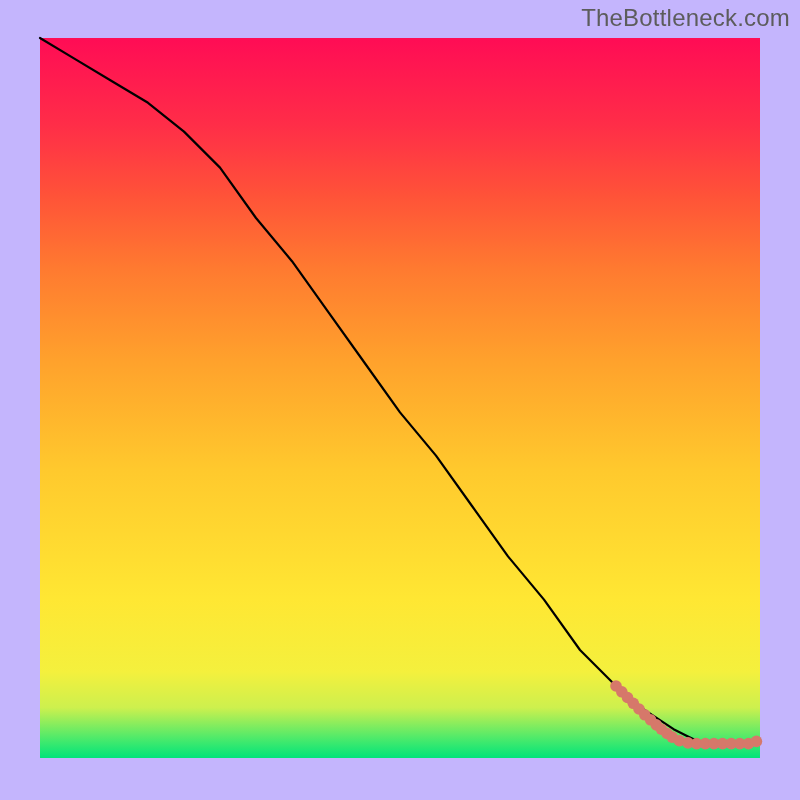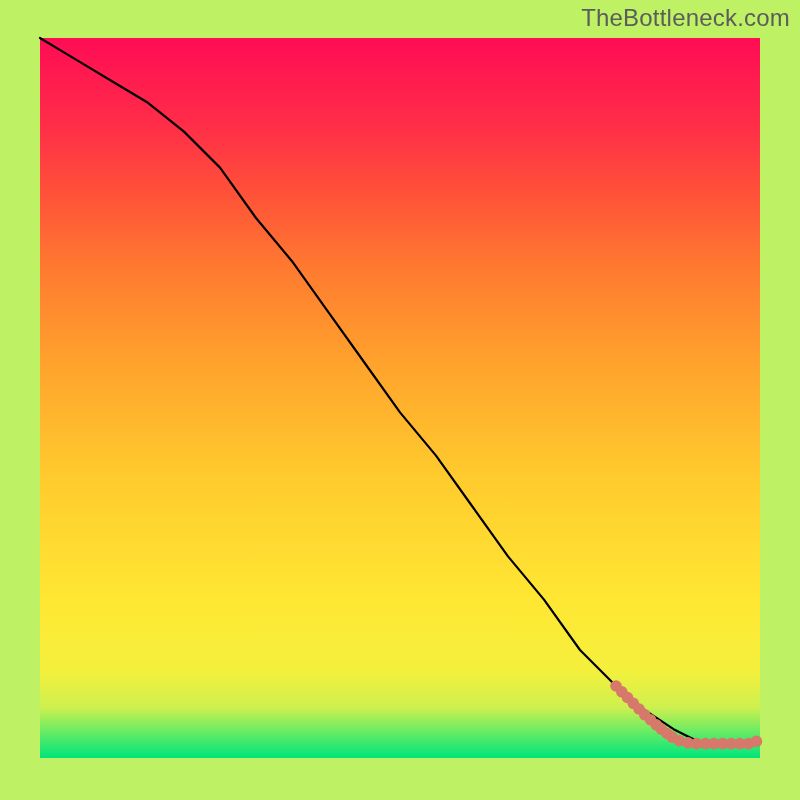--- a/index.html
+++ b/index.html
@@ -8,21 +8,21 @@
     width: 800px;
     height: 800px;
     background: #000;
     overflow: hidden;
     font-family: Arial, Helvetica, sans-serif;
   }
   .frame {
     position: relative;
     width: 800px;
     height: 800px;
-    background: #bef264;
+    background: #c4b5fd;
   }
   .attribution {
     position: absolute;
     top: 4px;
     right: 10px;
     color: #5c5c5c;
     font-size: 24px;
     font-weight: 500;
     letter-spacing: 0.2px;
   }

